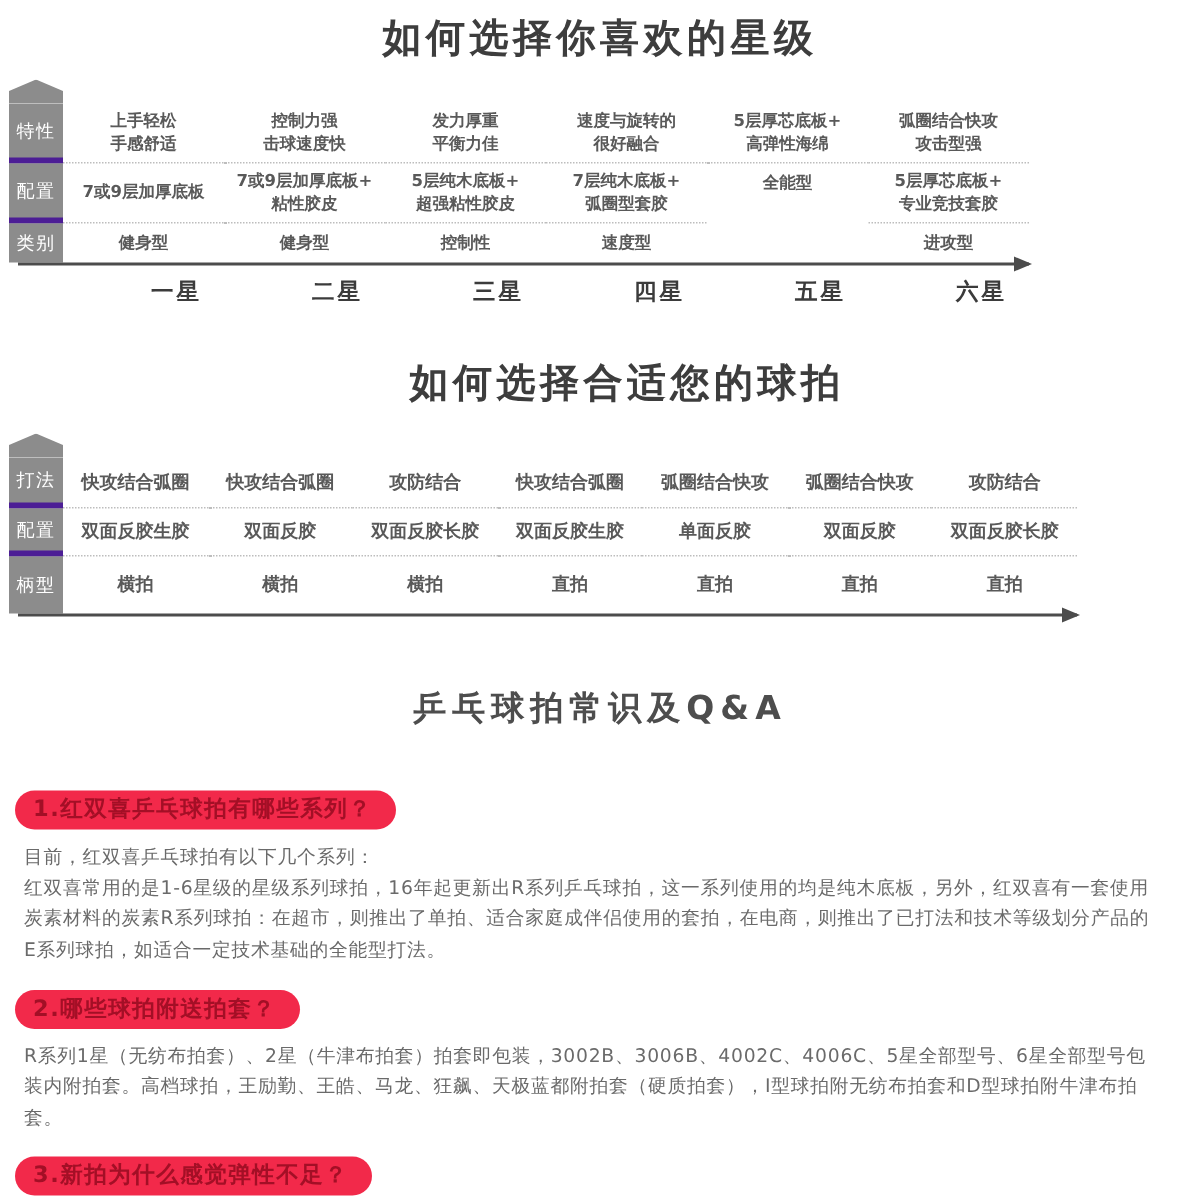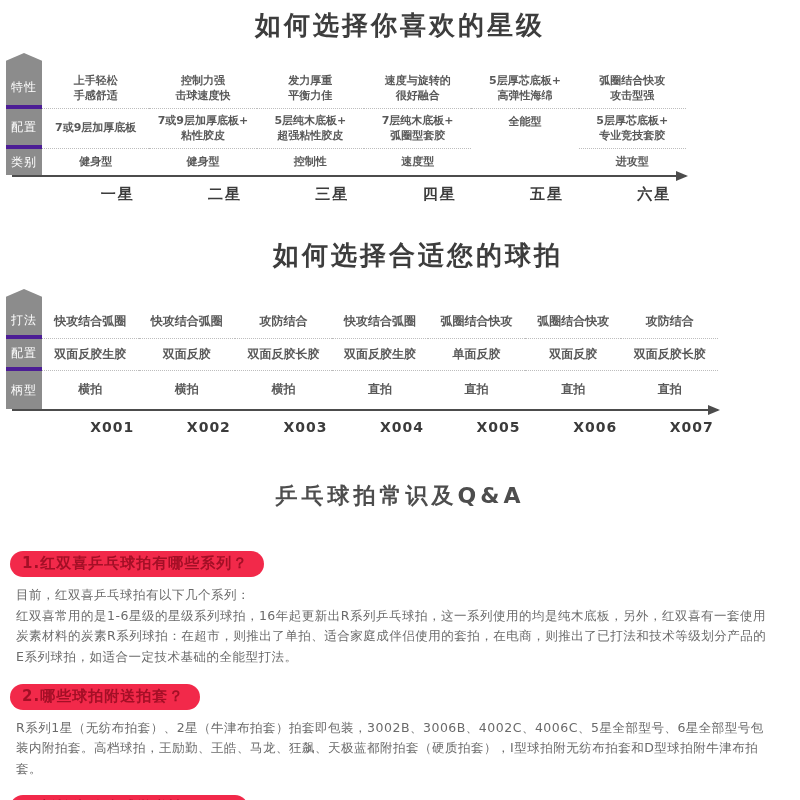--- a/index.html
+++ b/index.html
@@ -210,30 +210,20 @@
         <div class="col">
           <div class="cell r1">攻防结合</div>
           <div class="cell r2">双面反胶长胶</div>
           <div class="cell r3">直拍</div>
         </div>
       </div>
     </div>
     <div class="axis" style="width:706px;">
       <span class="arrowhead"></span>
     </div>
-    <div class="names-row w2 t2-names">
-      <div class="spacer"></div>
-      <div class="name-cell">X001</div>
-      <div class="name-cell">X002</div>
-      <div class="name-cell">X003</div>
-      <div class="name-cell">X004</div>
-      <div class="name-cell">X005</div>
-      <div class="name-cell">X006</div>
-      <div class="name-cell">X007</div>
-    </div>
   </div>
 
   <div class="qa-title mt3">乒乓球拍常识及Q&amp;A</div>
 
   <div class="qa-block" style="margin-top:40px;">
     <div class="qa-item">
       <div class="qa-badge">1.红双喜乒乓球拍有哪些系列？</div>
       <p class="qa-answer">目前，红双喜乒乓球拍有以下几个系列：
 红双喜常用的是1-6星级的星级系列球拍，16年起更新出R系列乒乓球拍，这一系列使用的均是纯木底板，另外，红双喜有一套使用炭素材料的炭素R系列球拍：在超市，则推出了单拍、适合家庭成伴侣使用的套拍，在电商，则推出了已打法和技术等级划分产品的E系列球拍，如适合一定技术基础的全能型打法。</p>
     </div>

